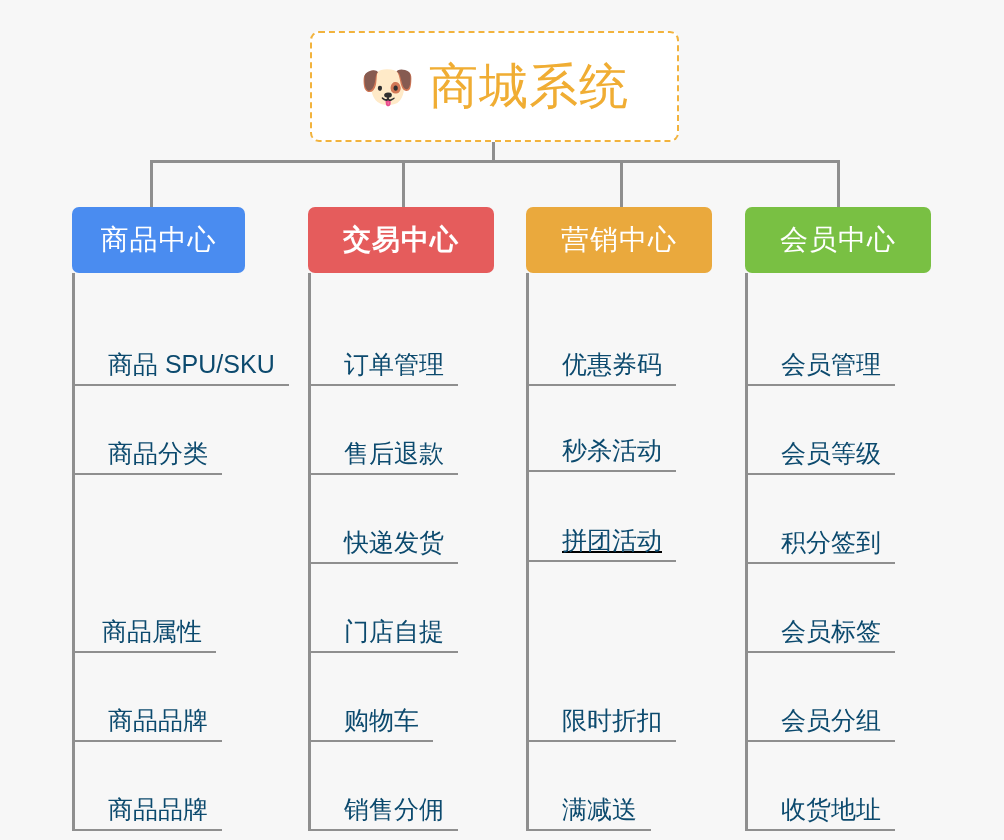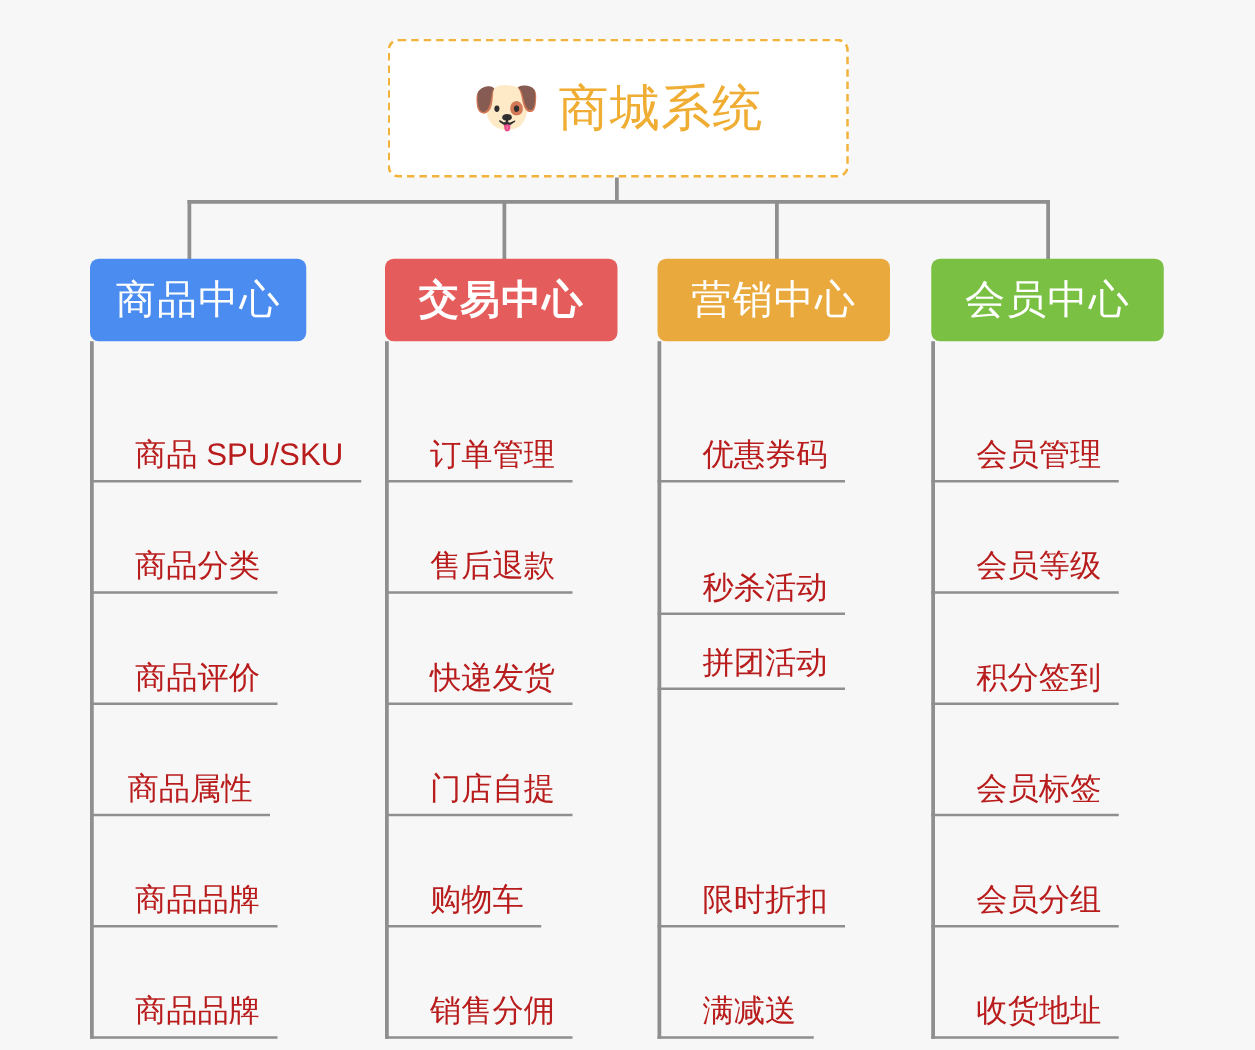--- a/index.html
+++ b/index.html
@@ -36,21 +36,21 @@
     align-items: center;
     justify-content: center;
     gap: 14px;
   }
   .root-emoji {
     font-size: 44px;
     line-height: 1;
     display: block;
   }
   .root-title {
-    font-size: 40px;
+    font-size: 49px;
     color: #f0ad33;
     letter-spacing: 1px;
     line-height: 1;
     white-space: nowrap;
   }
 
   
   .conn {
     position: absolute;
     background: #8f8f8f;
@@ -64,21 +64,21 @@
     top: 207px;
   }
   .col-header {
     box-sizing: border-box;
     height: 66px;
     border-radius: 7px;
     display: flex;
     align-items: center;
     justify-content: center;
     color: #ffffff;
-    font-size: 32px;
+    font-size: 28px;
     letter-spacing: 1px;
     white-space: nowrap;
   }
 
   .leaf-area {
     position: relative;
     margin-top: 0;
   }
   .trunk {
     position: absolute;
@@ -94,21 +94,21 @@
     display: flex;
     align-items: flex-end;
   }
   .leaf-inner {
     border-bottom: 2px solid #8f8f8f;
     padding: 0 14px 6px 36px;
     display: inline-block;
   }
   .leaf-label {
     font-size: 25px;
-    color: #b91c1c;
+    color: #0c4a6e;
     line-height: 1.1;
     white-space: nowrap;
     display: block;
   }
 </style>
 </head>
 <body style="background: rgb(247, 247, 247);">
 
 <div id="canvas">
 
@@ -132,25 +132,20 @@
           <div class="leaf" style="top: 24px;">
             <div class="leaf-inner" style="border-bottom-color: rgb(143, 143, 143);">
               <span class="leaf-label">商品 SPU/SKU</span>
             </div>
           </div>
           <div class="leaf" style="top: 113px;">
             <div class="leaf-inner" style="border-bottom-color: rgb(143, 143, 143);">
               <span class="leaf-label">商品分类</span>
             </div>
           </div>
-          <div class="leaf" style="top: 202px;">
-            <div class="leaf-inner" style="border-bottom-color: rgb(143, 143, 143);">
-              <span class="leaf-label">商品评价</span>
-            </div>
-          </div>
           <div class="leaf" style="top: 291px;">
             <div class="leaf-inner" style="border-bottom-color: rgb(143, 143, 143); padding-left: 30px;">
               <span class="leaf-label">商品属性</span>
             </div>
           </div>
           <div class="leaf" style="top: 380px;">
             <div class="leaf-inner" style="border-bottom-color: rgb(143, 143, 143);">
               <span class="leaf-label">商品品牌</span>
             </div>
           </div>
@@ -199,26 +194,26 @@
       </div>
       <div class="column" style="left: 526px; width: 186px;">
         <div class="col-header" style="background: rgb(234, 169, 61); width: 186px;">营销中心</div>
         <div class="leaf-area" style="height: 558px;">
           <div class="trunk" style="top: 0px; height: 558px; background: rgb(143, 143, 143);"></div>
           <div class="leaf" style="top: 24px;">
             <div class="leaf-inner" style="border-bottom-color: rgb(143, 143, 143);">
               <span class="leaf-label">优惠券码</span>
             </div>
           </div>
-          <div class="leaf" style="top: 130px; text-align: right;">
+          <div class="leaf" style="top: 110px; text-align: right;">
             <div class="leaf-inner" style="border-bottom-color: rgb(143, 143, 143);">
               <span class="leaf-label">秒杀活动</span>
             </div>
           </div>
-          <div class="leaf" style="top: 190px;">
+          <div class="leaf" style="top: 200px; text-decoration: underline;">
             <div class="leaf-inner" style="border-bottom-color: rgb(143, 143, 143);">
               <span class="leaf-label">拼团活动</span>
             </div>
           </div>
           <div class="leaf" style="top: 380px;">
             <div class="leaf-inner" style="border-bottom-color: rgb(143, 143, 143);">
               <span class="leaf-label">限时折扣</span>
             </div>
           </div>
           <div class="leaf" style="top: 469px;">

